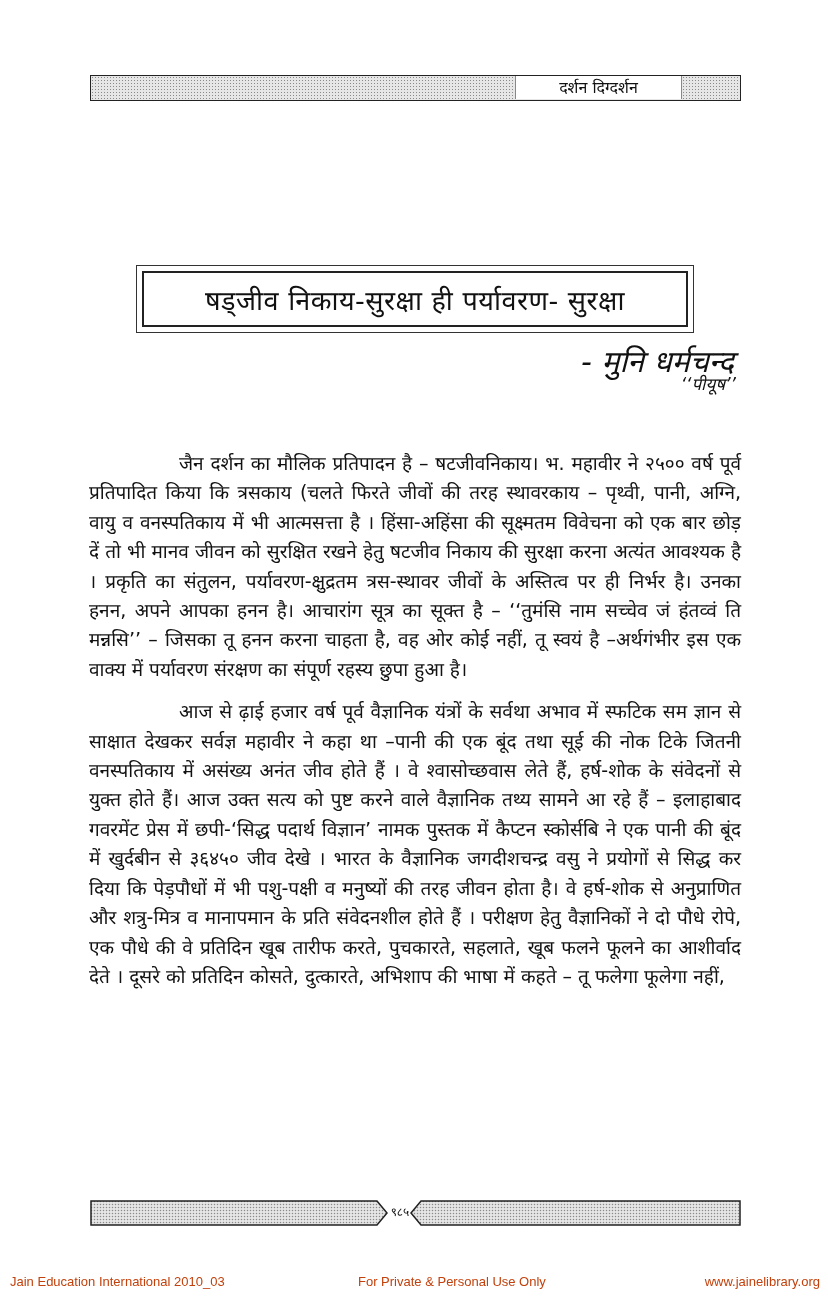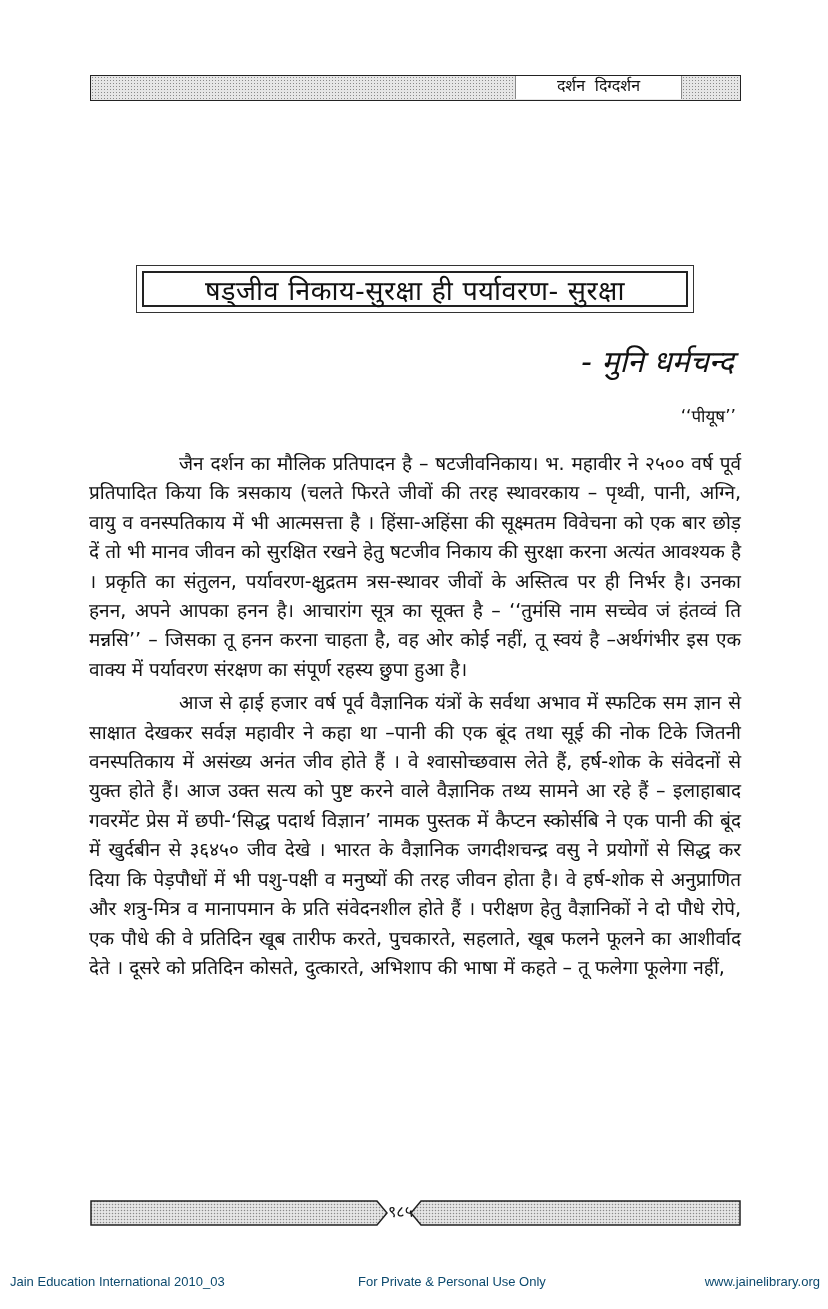--- a/index.html
+++ b/index.html
@@ -5,69 +5,68 @@
     html, body { margin: 0; padding: 0; }
     body {
       width: 828px; height: 1309px; background: #ffffff; position: relative;
       overflow: hidden; color: #111;
       font-family: "DejaVu Sans", "Liberation Sans", sans-serif;
     }
     .dots {
       background-color: #e6e6e6;
       background-image: radial-gradient(#8a8a8a 0.7px, transparent 0.9px);
       background-size: 3px 3px;
-      font-family: Liberation Mono, monospace;
     }
     
     .header-bar {
       position: absolute; left: 90px; top: 75px; width: 651px; height: 26px;
       border: 1.5px solid #222; box-sizing: border-box;
     }
     .header-label {
       position: absolute; right: 58px; top: 0; height: 23px; width: 165px;
       background: #fff; border-left: 1px solid #888; border-right: 1px solid #888;
       font-size: 16px; line-height: 23px; text-align: center; color: #111;
     }
     
     .title-outer {
-      position: absolute; left: 136px; top: 265px; width: 558px; height: 48px;
+      position: absolute; left: 136px; top: 265px; width: 558px; height: 68px;
       border: 1.5px solid #333; box-sizing: border-box;
     }
     .title-inner {
       position: absolute; left: 5px; top: 5px; right: 5px; bottom: 5px;
       border: 2px solid #222; box-sizing: border-box;
       display: flex; align-items: center; justify-content: center;
       font-size: 27px; letter-spacing: 0.5px;
     }
     .author {
       position: absolute; right: 94px; top: 340px; font-size: 30px; font-style: italic;
     }
     .alias {
-      position: absolute; right: 92px; top: 372px; font-size: 17px;  margin-top: 32px;
+      position: absolute; right: 92px; top: 372px; font-size: 17px; font-style: italic;
     }
     .body-text {
       position: absolute; left: 89px; top: 449px; width: 652px;
       font-size: 19px; line-height: 29.4px; text-align: justify;
     }
     .body-text p { margin: 0; text-indent: 90px; }
-    .body-text p + p { margin-top: 4px; }
+    .body-text p + p { margin-top: 13px; }
     
     .footer-left {
       position: absolute; left: 90px; top: 1200px; width: 298px; height: 26px;
     }
     .footer-right {
       position: absolute; left: 410px; top: 1200px; width: 331px; height: 26px;
     }
     .footer-left svg, .footer-right svg { position: absolute; left: 0; top: 0; }
     .page-number {
       position: absolute; left: 388px; top: 1198px; width: 24px; text-align: center;
-      font-size: 16px; line-height: 28px;
+      font-size: 12px; line-height: 28px;
     }
     .watermark {
-      position: absolute; top: 1274px; font-size: 13px; color: #0c4a6e;
+      position: absolute; top: 1274px; font-size: 13px; color: #c2410c;
       font-family: "Liberation Sans", sans-serif;
     }
   </style>
 </head>
 <body>
 
 <div class="header-bar dots">
   <div class="header-label">दर्शन दिग्दर्शन</div>
 </div>
 

